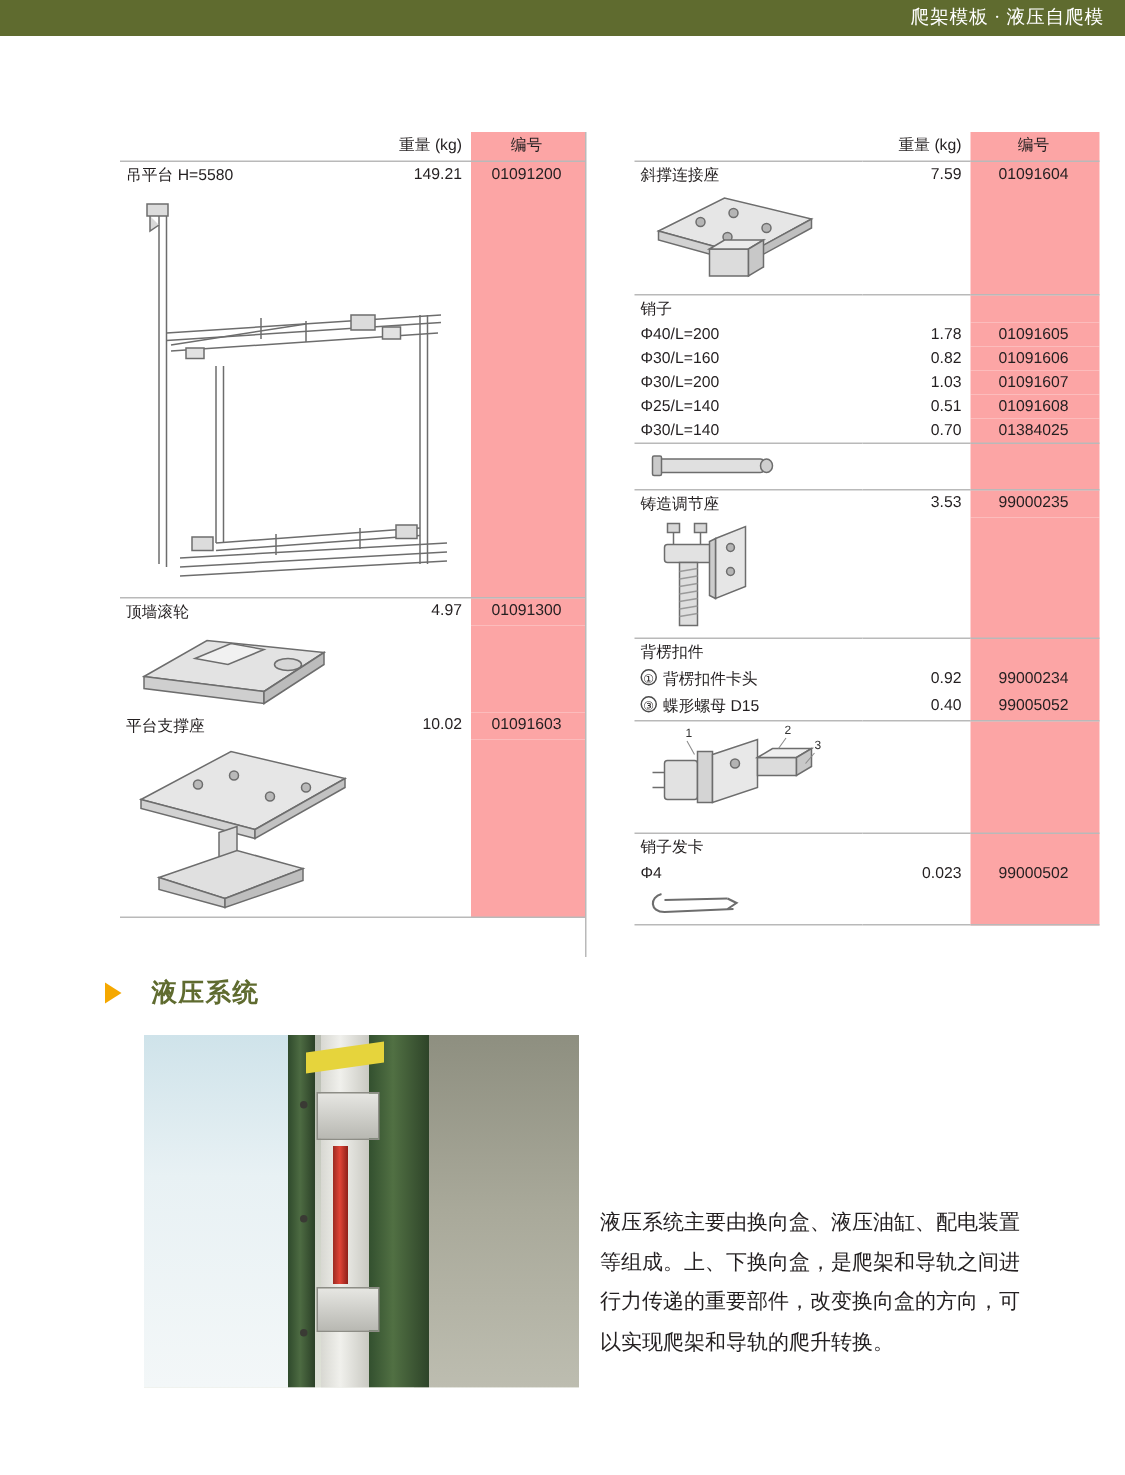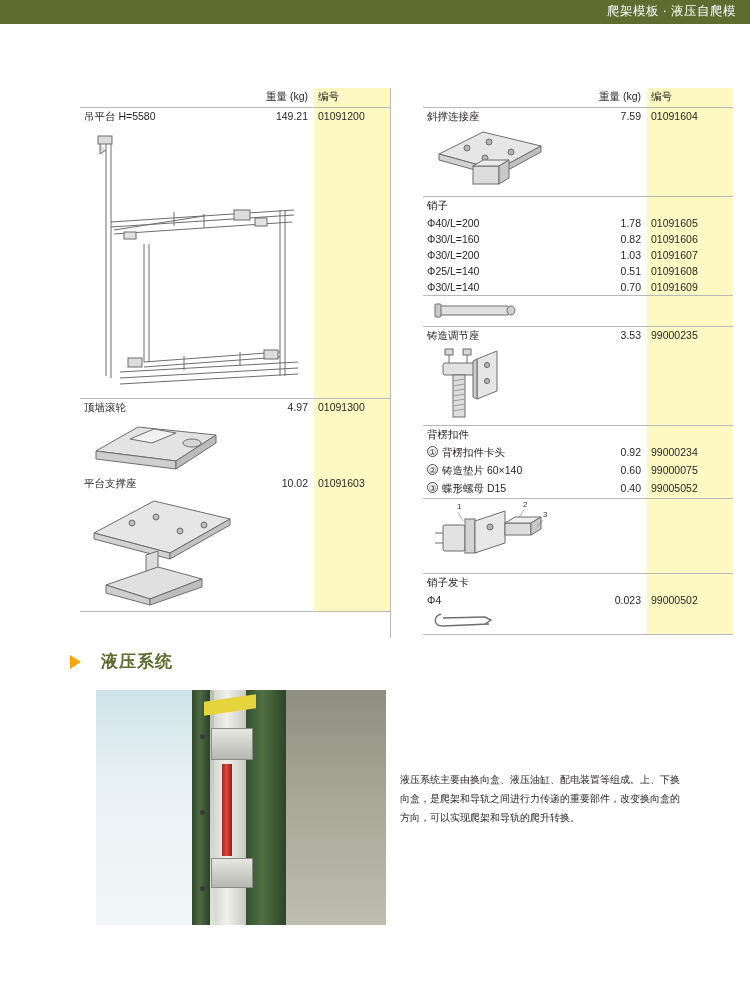--- a/index.html
+++ b/index.html
@@ -46,22 +46,22 @@
     font-weight: normal;
     font-size: 10.5px;
     text-align: right;
     padding: 2px 6px 3px 4px;
     border-bottom: 1px solid #b9b9b9;
     color: #231f20;
     white-space: nowrap;
   }
   table.spec th.c-name { text-align: left; border-bottom: 1px solid #b9b9b9; }
   table.spec th.c-code, table.spec td.c-code {
-    background: #fef9c3;
-    text-align: left; width: 86px; margin-left: 30px;
+    background: #fca5a5;
+    text-align: center; width: 86px; margin-left: 30px;
   }
   table.spec th.c-weight, table.spec td.c-weight { width: 72px; text-align: right; }
 
   table.spec td {
     padding: 2px 6px 2px 4px;
     vertical-align: top;
     font-size: 10.5px;
   }
   table.spec td.c-name { text-align: left; }
   table.spec tr.rowline > td { border-bottom: 1px solid #b9b9b9; }
@@ -140,22 +140,22 @@
     position: absolute; left: 108px; top: 8px; width: 52px; height: 14px;
     background: #e6d43c; transform: skewY(-8deg);
   }
   .photo .bolt {
     position: absolute; width: 5px; height: 5px; border-radius: 50%;
     background: #3a3a34;
   }
 
   
   .para {
-    position: absolute; left: 400px; top: 770px; width: 280px;
-    font-size: 10px; line-height: 1.9; color: #231f20;
+    position: absolute; left: 400px; top: 801px; width: 280px;
+    font-size: 14px; line-height: 1.9; color: #231f20;
     text-align: justify;
   }
   .para p { margin: 0; text-indent: 0; }
 
   
   .mid-rule {
     position: absolute; left: 390px; top: 88px; width: 1px; height: 550px;
     background: #b9b9b9;
   }
 </style>
@@ -347,21 +347,21 @@
           <td class="c-code">01091607</td>
         </tr>
         <tr>
           <td class="c-name sub">Φ25/L=140</td>
           <td class="c-weight">0.51</td>
           <td class="c-code">01091608</td>
         </tr>
         <tr class="rowline">
           <td class="c-name sub">Φ30/L=140</td>
           <td class="c-weight">0.70</td>
-          <td class="c-code">01091609</td>
+          <td class="c-code">01384025</td>
         </tr>
         <tr class="rowline">
           <td class="fig" colspan="2">
             <div class="illus" style="height:30px">
               <svg width="120" height="28" viewBox="0 0 120 28">
                 <g stroke="#6d6d6d" stroke-width="1">
                   <rect x="12" y="10" width="70" height="9" rx="2" fill="#e0e0e0"></rect>
                   <ellipse cx="84" cy="14.5" rx="4" ry="4.5" fill="#d0d0d0"></ellipse>
                   <rect x="8" y="8" width="6" height="13" rx="1" fill="#cacaca"></rect>
                 </g>
@@ -405,27 +405,20 @@
           <td class="c-name">背楞扣件</td>
           <td class="c-weight"></td>
           <td class="c-code"></td>
         </tr>
         <tr>
           <td class="c-name sub">
             <span class="circled">①</span><span>背楞扣件卡头</span>
           </td>
           <td class="c-weight">0.92</td>
           <td class="c-code">99000234</td>
-        </tr>
-        <tr>
-          <td class="c-name sub">
-            <span class="circled">②</span><span>铸造垫片 60×140</span>
-          </td>
-          <td class="c-weight">0.60</td>
-          <td class="c-code">99000075</td>
         </tr>
         <tr class="rowline">
           <td class="c-name sub">
             <span class="circled">③</span><span>蝶形螺母 D15</span>
           </td>
           <td class="c-weight">0.40</td>
           <td class="c-code">99005052</td>
         </tr>
         <tr class="rowline">
           <td class="fig" colspan="2">

